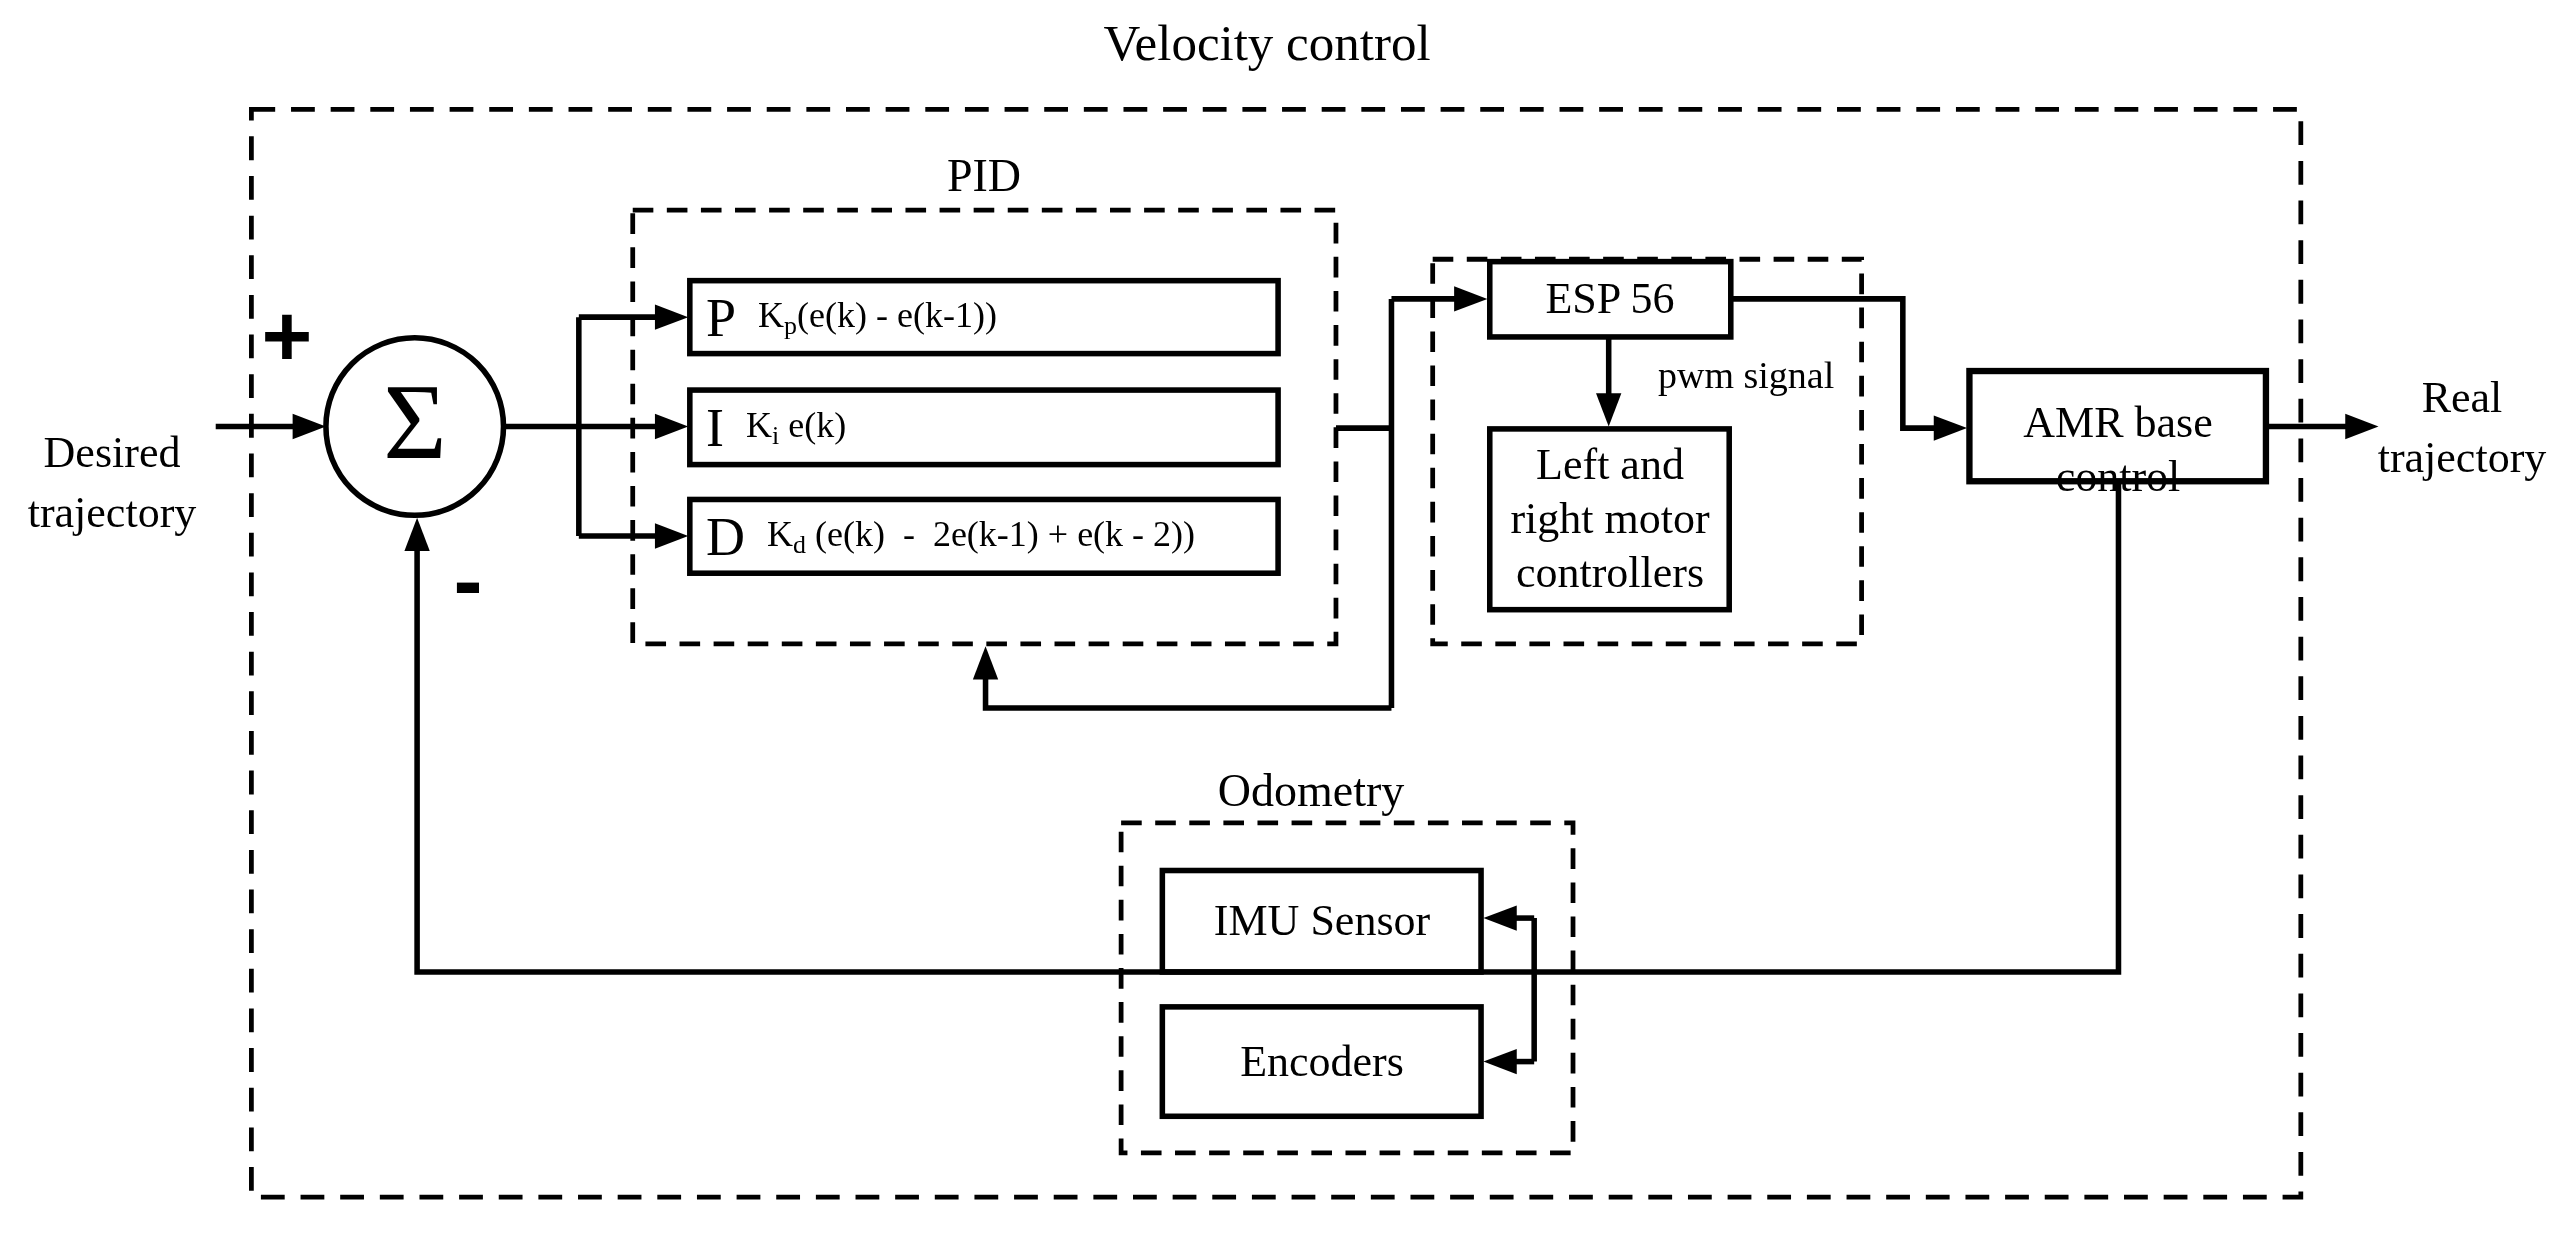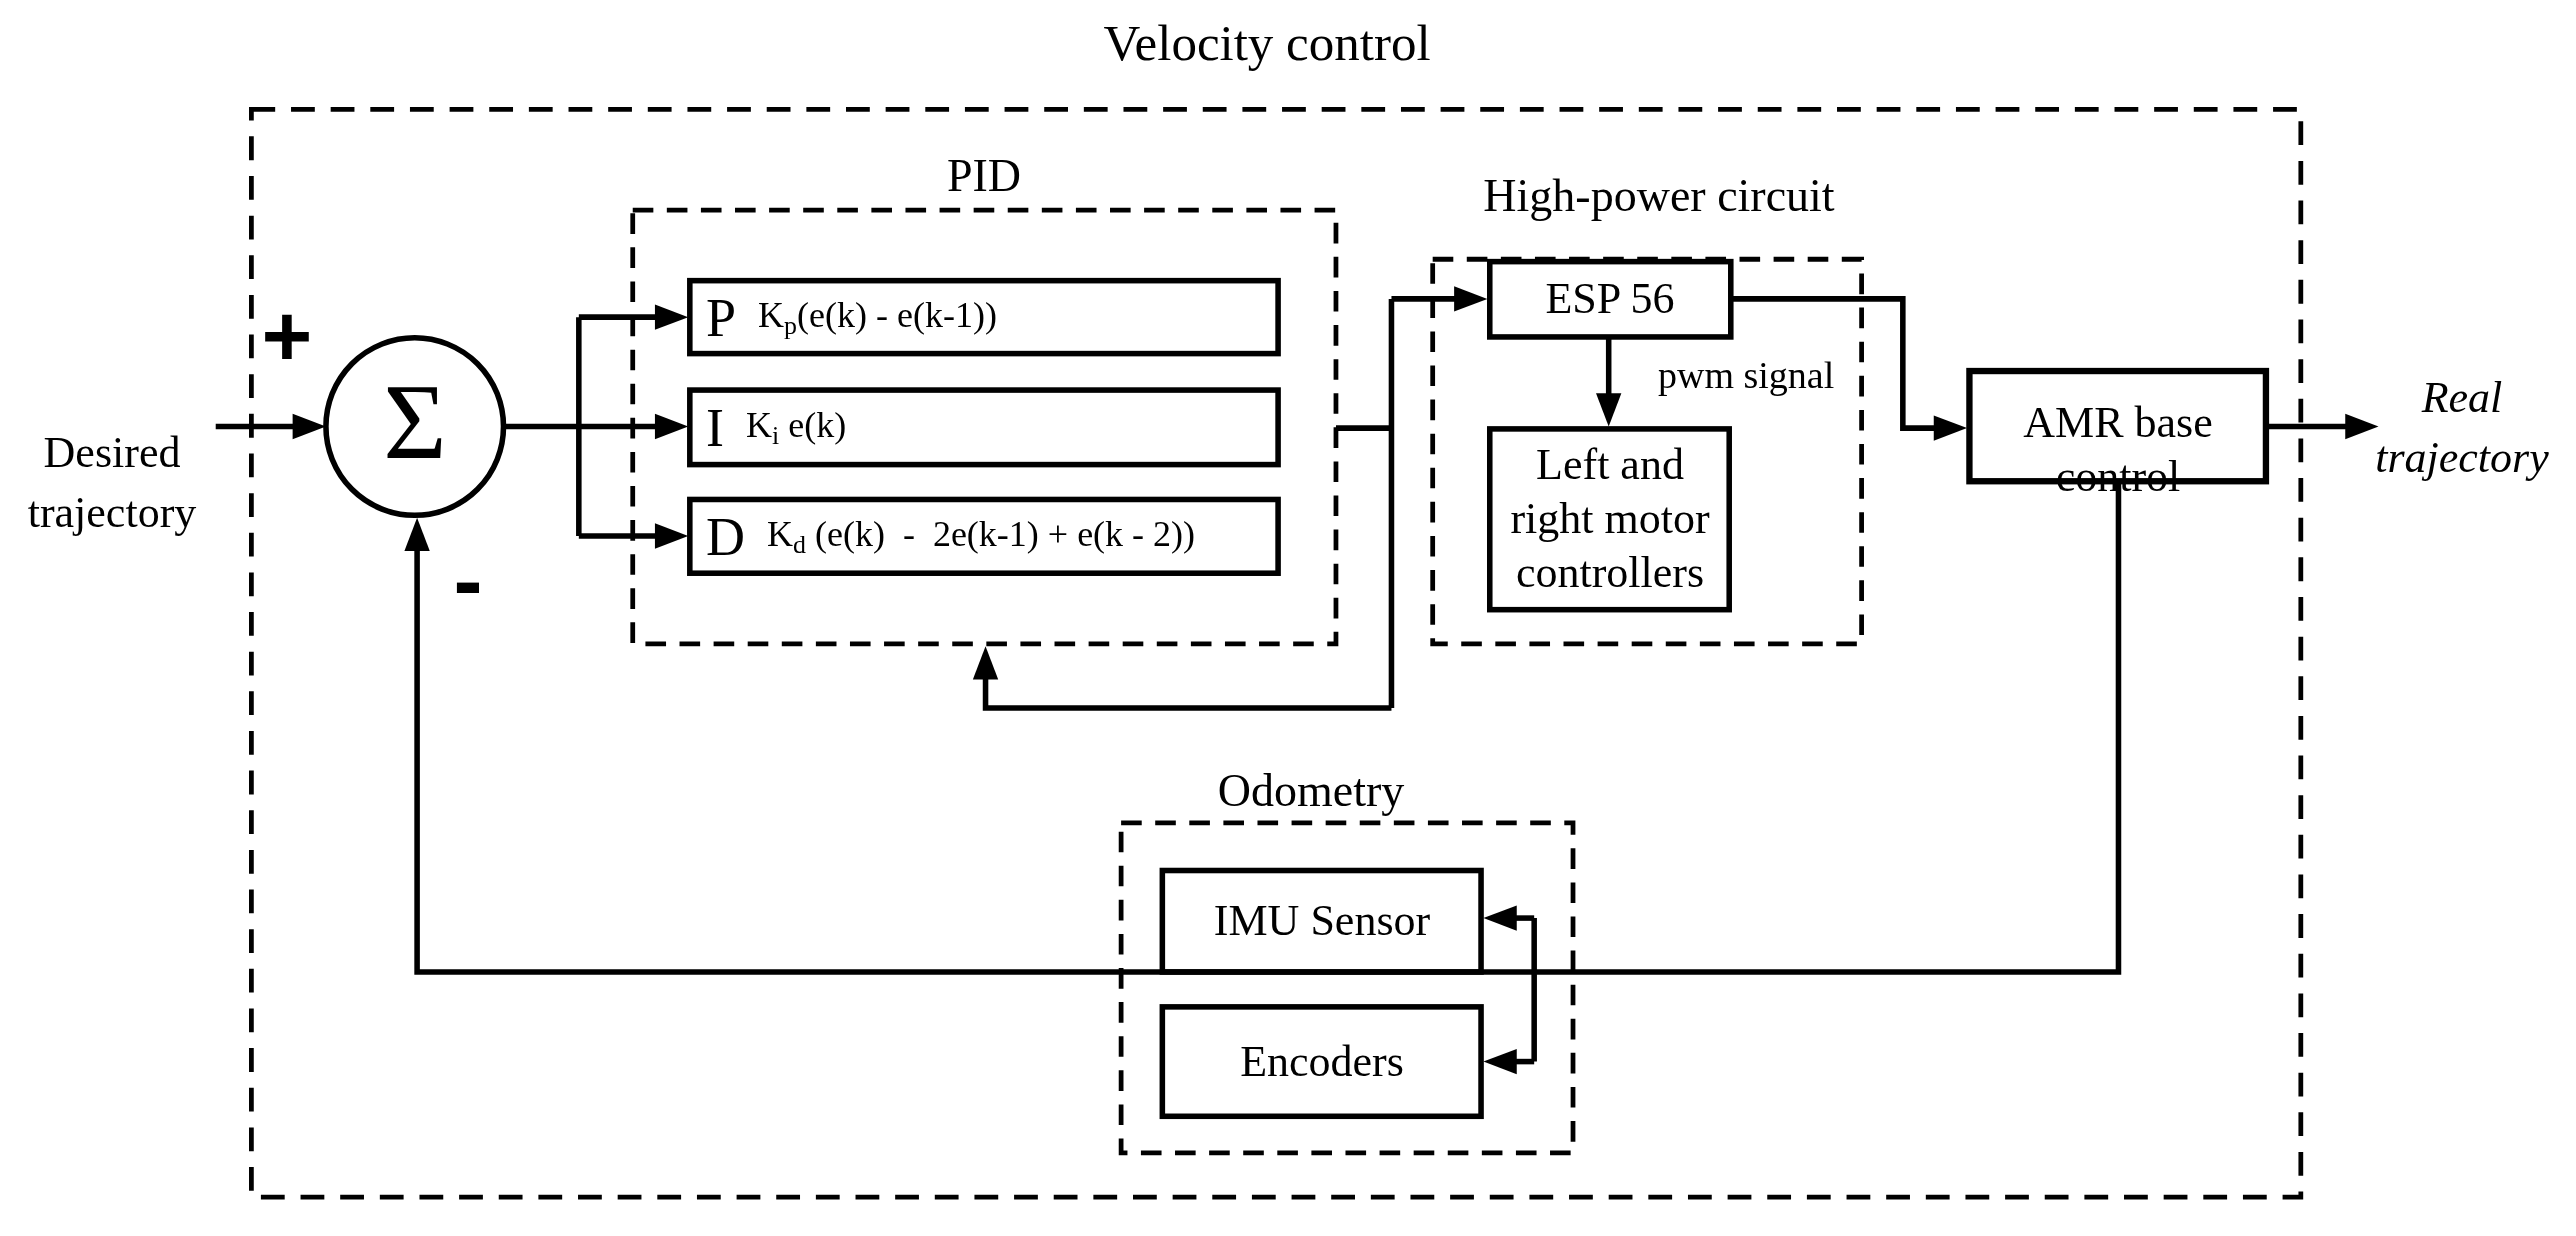--- a/index.html
+++ b/index.html
@@ -110,28 +110,27 @@
         <polygon points="526,653 510,695 542,695"></polygon>
         <polygon points="1243,815 1227,857 1259,857"></polygon>
         <polygon points="1871,1158 1913,1142 1913,1174"></polygon>
         <polygon points="1871,1339 1913,1323 1913,1355"></polygon>
       </g>
     </g>
   </svg>
 
   <div class="lbl title-main" style="left:1267px; top:44px;">Velocity control</div>
   <div class="lbl title-sec" style="left:984px; top:176px;">PID</div>
-  <div class="lbl title-sec" style="left:1659px; top:196px;">High-power circuit</div>
   <div class="lbl title-sec" style="left:1311px; top:791px;">Odometry</div>
 
   <div class="lbl io-lbl" style="left:112px; top:483px;">
     <div>Desired</div>
     <div>trajectory</div>
   </div>
-  <div class="lbl io-lbl" style="left:2462px; top:428px;font-style:italic;">
+  <div class="lbl io-lbl" style="left:2462px; top:428px;">
     <div>Real</div>
     <div>trajectory</div>
   </div>
 
   <div class="sigma" style="left:415px; top:427px;">Σ</div>
   <div class="sign" style="left:287px; top:336px;">+</div>
   <div class="sign" style="left:468px; top:580px;">-</div>
 
   <div class="pid-row" style="left:690px; top:281px; width:588px; height:73px;">
     <span class="row-label">P</span>

